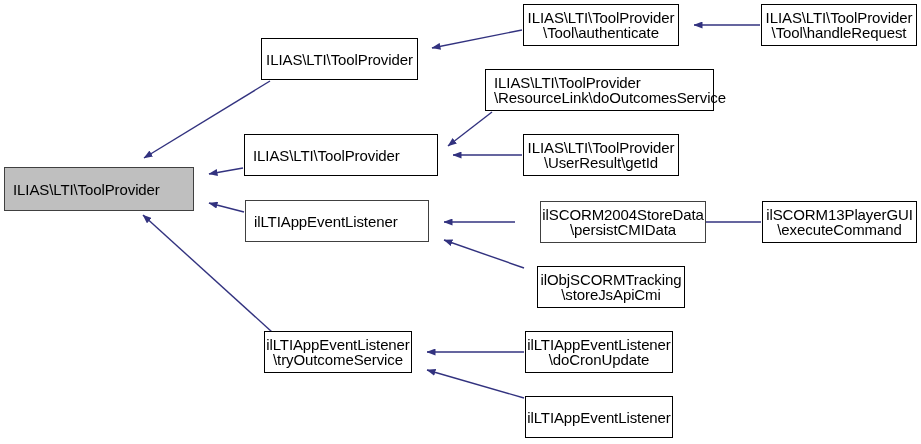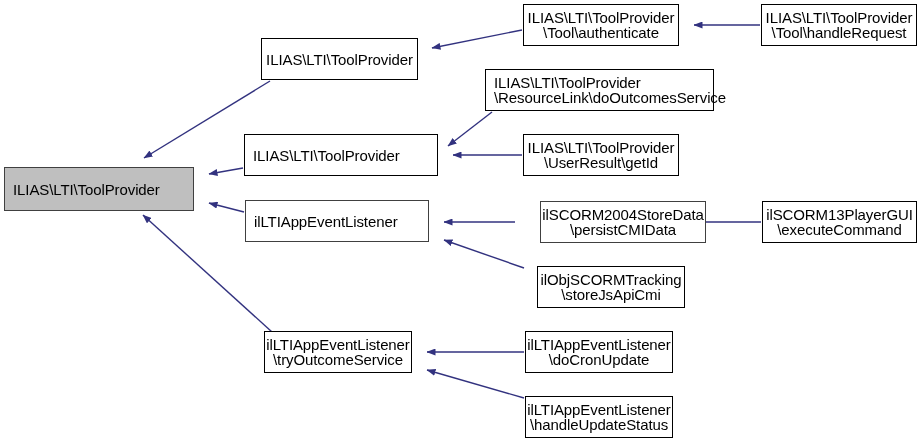--- a/index.html
+++ b/index.html
@@ -89,16 +89,16 @@
       <div class="node align-center" style="left: 761px; top: 4px; width: 156px; height: 42px;"><span class="line">ILIAS\LTI\ToolProvider</span><span class="line">\Tool\handleRequest</span></div>
       <div class="node align-left" style="left: 485px; top: 69px; width: 229px; height: 42px;"><span class="line">ILIAS\LTI\ToolProvider</span><span class="line">\ResourceLink\doOutcomesService</span></div>
       <div class="node align-left" style="left: 244px; top: 134px; width: 194px; height: 42px;"><span class="line">ILIAS\LTI\ToolProvider</span></div>
       <div class="node align-center" style="left: 523px; top: 134px; width: 156px; height: 42px;"><span class="line">ILIAS\LTI\ToolProvider</span><span class="line">\UserResult\getId</span></div>
       <div class="node align-left thick" style="left: 245px; top: 200px; width: 184px; height: 42px;"><span class="line">ilLTIAppEventListener</span></div>
       <div class="node align-center thick" style="left: 516px; top: 201px; width: 166px; height: 42px; margin-left: 24px;"><span class="line">ilSCORM2004StoreData</span><span class="line">\persistCMIData</span></div>
       <div class="node align-center" style="left: 762px; top: 201px; width: 155px; height: 42px; justify-content: center;"><span class="line">ilSCORM13PlayerGUI</span><span class="line">\executeCommand</span></div>
       <div class="node align-center" style="left: 525px; top: 266px; width: 148px; height: 42px; margin-left: 12px;"><span class="line">ilObjSCORMTracking</span><span class="line">\storeJsApiCmi</span></div>
       <div class="node align-center" style="left: 264px; top: 331px; width: 148px; height: 42px;"><span class="line">ilLTIAppEventListener</span><span class="line">\tryOutcomeService</span></div>
       <div class="node align-center" style="left: 525px; top: 331px; width: 148px; height: 42px;"><span class="line">ilLTIAppEventListener</span><span class="line">\doCronUpdate</span></div>
-      <div class="node align-center" style="left: 525px; top: 396px; width: 148px; height: 42px;"><span class="line">ilLTIAppEventListener</span><span class="line">\handleUpdateStatus</span></div>
+      <div class="node align-center" style="left: 525px; top: 396px; width: 148px; height: 42px;"><span class="line">ilLTIAppEventListener</span></div>
     </div>
 
 </div>
 
 </body></html>

